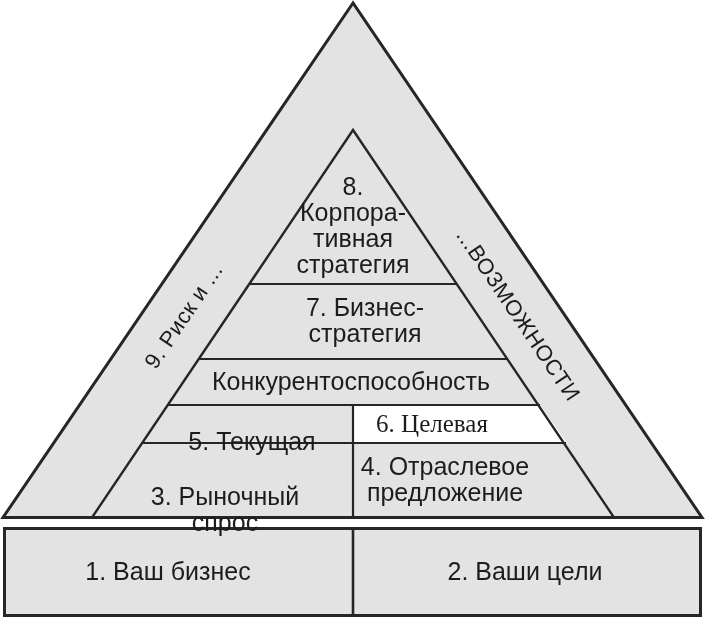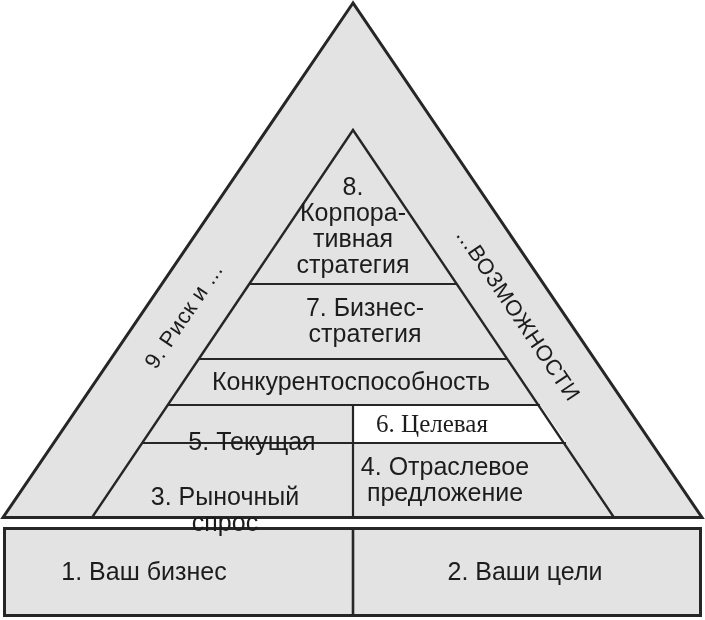--- a/index.html
+++ b/index.html
@@ -24,21 +24,21 @@
   }
   .lbl-band { font-size: 22px; letter-spacing: 0.5px; }
 
   .pos-level8   { left: 353px; top: 225px; }
   .pos-level7   { left: 365px; top: 320px; }
   .pos-comp     { left: 351px; top: 381px; text-align: center; }
   .pos-level5   { left: 252px; top: 424px; margin-top: 17px; }
   .pos-level6   { left: 432px; top: 424px; font-family: Liberation Serif, serif; }
   .pos-level3   { left: 225px; top: 479px; margin-top: 30px; }
   .pos-level4   { left: 445px; top: 479px; }
-  .pos-base1    { left: 144px; top: 571px; }
+  .pos-base1    { left: 168px; top: 571px; }
   .pos-base2    { left: 525px; top: 571px; }
   .pos-risk     { left: 184px; top: 316px; transform: translate(-50%, -50%) rotate(-56deg); }
   .pos-opp      { left: 518px; top: 315px; transform: translate(-50%, -50%) rotate(56deg); }
 </style>
 </head>
 <body>
 
 <div class="stage">
 
   <svg width="705" height="620" viewBox="0 0 705 620" aria-hidden="true">

